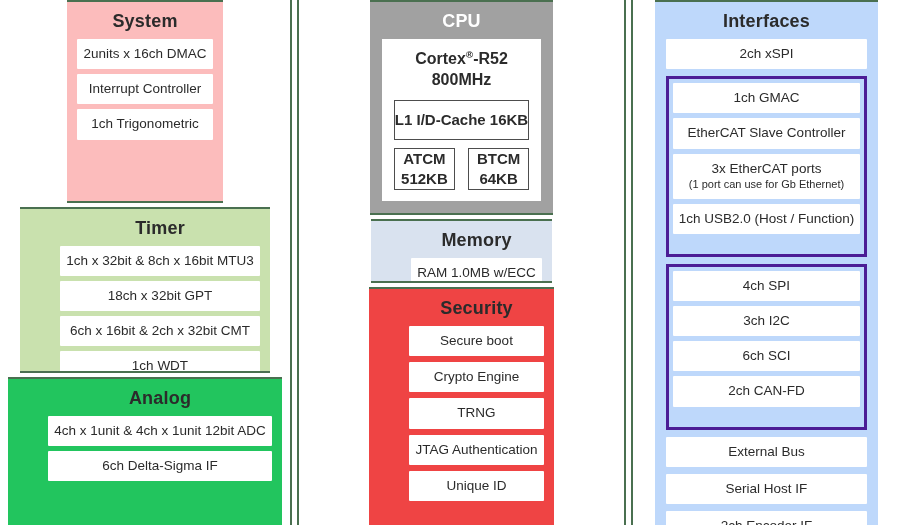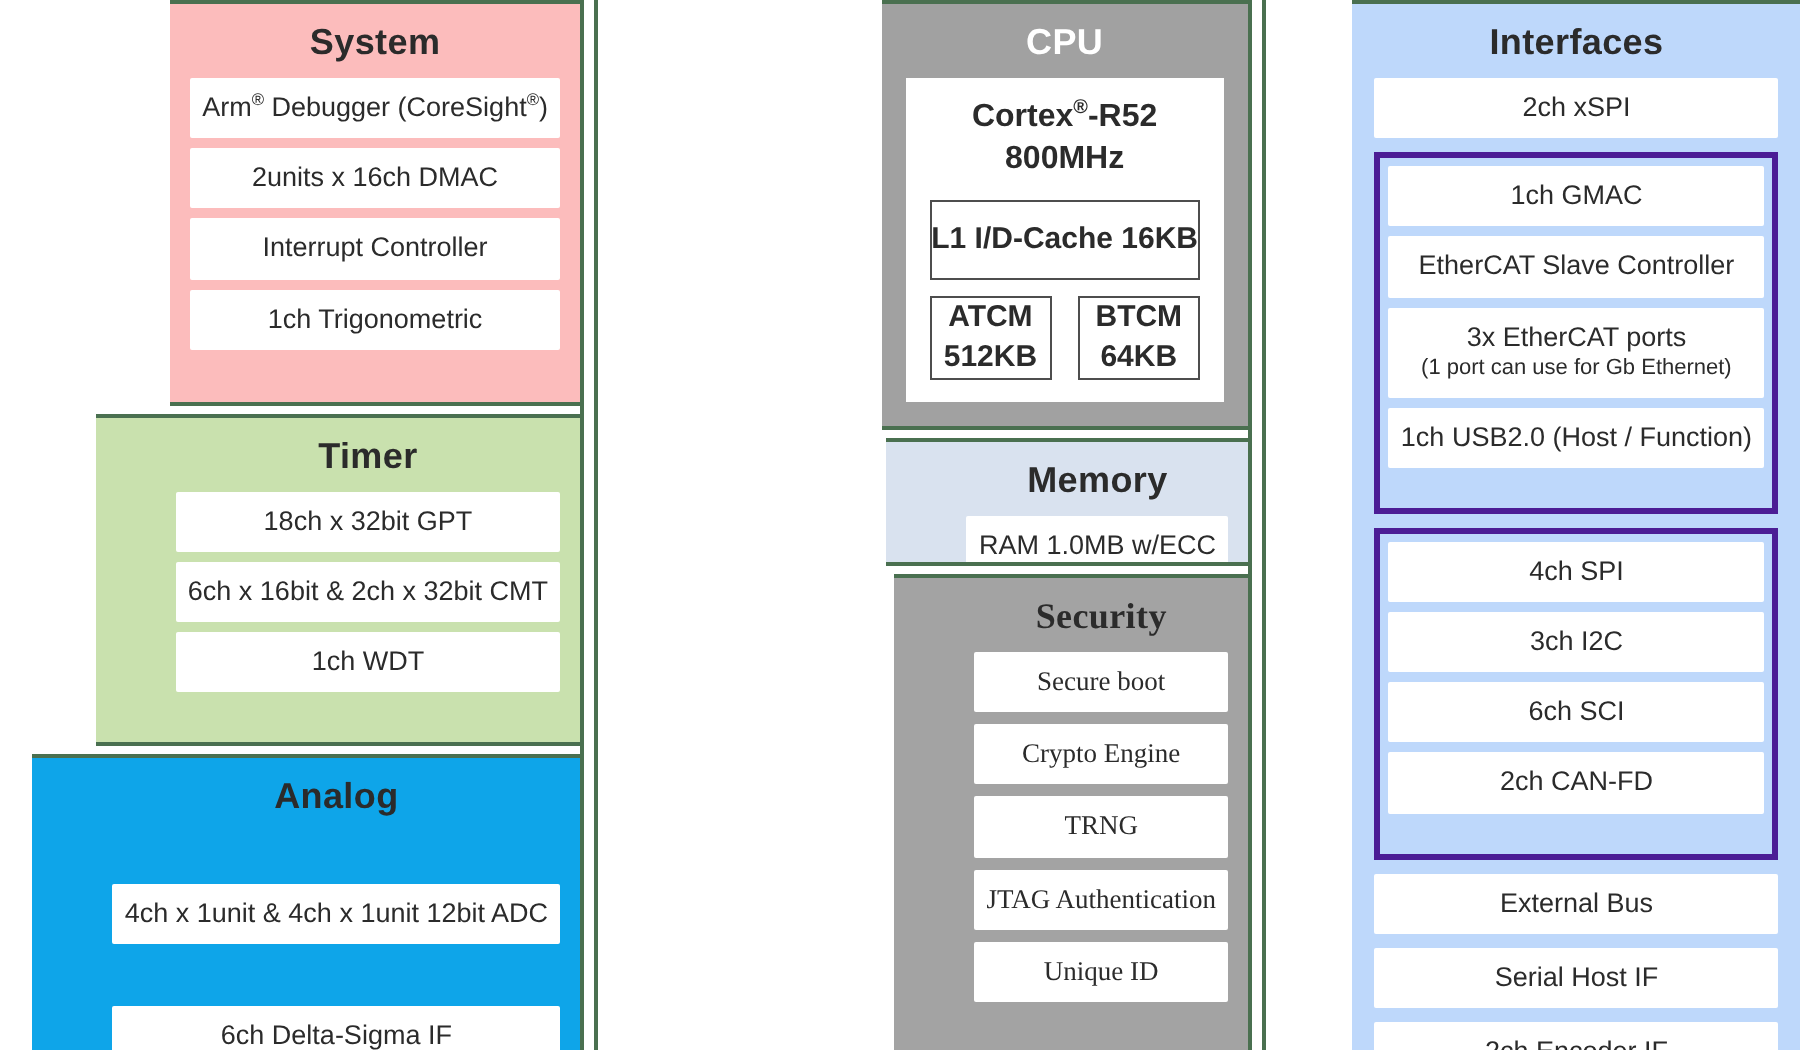--- a/index.html
+++ b/index.html
@@ -22,21 +22,21 @@
     overflow: hidden;
     display: flex;
     flex-direction: row;
     align-items: stretch;
   }
 
   
   .col {
     display: flex;
     flex-direction: column;
-    align-items: flex-end;
+    align-items: center;
     box-sizing: border-box;
   }
   .col-left   { width: 290px; }
   .col-mid    { width: 325px; }
   .col-right  { flex: 1 1 auto; }
 
   
   .rule-v {
     width: 9px;
     flex: 0 0 9px;
@@ -88,21 +88,21 @@
     margin-top: 1px;
   }
 
   
   .sec-system { background: #fcbcbc; height: 215px; }
 
   
   .sec-timer  { background: #c9e1ae; height: 176px; }
 
   
-  .sec-analog { background: #0ea5e9; height: 157px; border-bottom: none; gap: 26px; }
+  .sec-analog { background: #22c55e; height: 157px; border-bottom: none; }
 
   
   .sec-cpu {
     background: #a1a1a1;
     height: 215px;
     padding: 5px 12px 12px 12px;
   }
   .sec-cpu .sec-title { color: #ffffff; }
   .cpu-core {
     background: #ffffff;
@@ -135,25 +135,24 @@
   }
   .cpu-cache { height: 40px; margin-bottom: 8px; }
   .cpu-tcm-row { display: flex; gap: 13px; flex: 1 1 auto; }
   .cpu-tcm-row .cpu-box { flex: 1 1 0; }
 
   
   .sec-memory { background: #d9e2ef; height: 64px; padding-bottom: 7px; }
 
   
   .sec-security {
-    background: #a3a3a3;
+    background: #ef4444;
     flex: 1 1 auto;
     border-bottom: none;
     padding-bottom: 6px;
-    font-family: Liberation Serif, serif;
   }
   .sec-security .item { margin-bottom: 6px; }
 
   
   .sec-interfaces {
     background: #bed8fb;
     flex: 1 1 auto;
     border-bottom: none;
     padding: 5px 11px 10px 11px;
   }
@@ -176,28 +175,28 @@
 </style>
 </head>
 <body>
 
 <div id="diagram">
 
   <div class="col col-left">
 
     <div class="section sec-system">
       <div class="sec-title">System</div>
-      <div class="item">Arm<sup>®</sup> Debugger (CoreSight<sup>®</sup>)</div>
       <div class="item">2units x 16ch DMAC</div>
       <div class="item">Interrupt Controller</div>
       <div class="item">1ch Trigonometric</div>
     </div>
 
     <div class="section sec-timer">
       <div class="sec-title">Timer</div>
+      <div class="item">1ch x 32bit &amp; 8ch x 16bit MTU3</div>
       <div class="item">18ch x 32bit GPT</div>
       <div class="item">6ch x 16bit &amp; 2ch x 32bit CMT</div>
       <div class="item">1ch WDT</div>
     </div>
 
     <div class="section sec-analog">
       <div class="sec-title">Analog</div>
       <div class="item">4ch x 1unit &amp; 4ch x 1unit 12bit ADC</div>
       <div class="item">6ch Delta-Sigma IF</div>
     </div>

